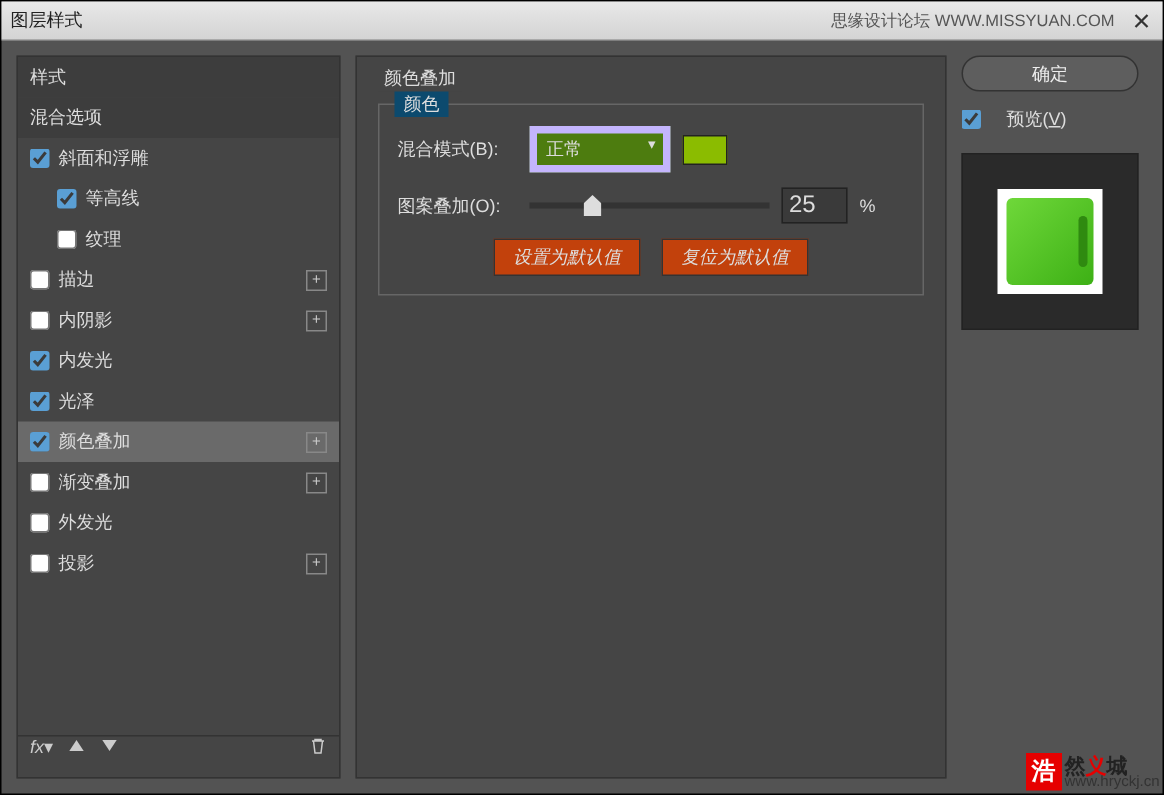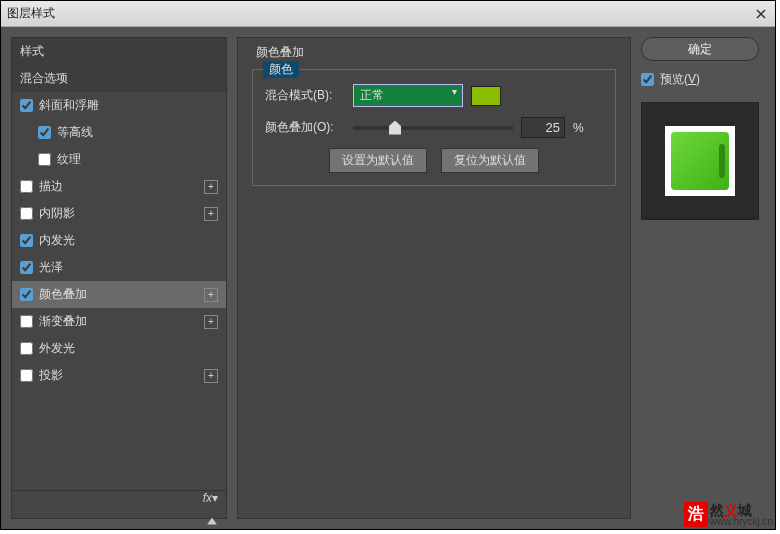--- a/index.html
+++ b/index.html
@@ -14,42 +14,42 @@
 .content { display: flex; height: calc(100% - 26px); padding: 10px; gap: 10px; }
 
 .left-panel { width: 216px; background: #454545; border: 1px solid #333; display: flex; flex-direction: column; }
 .styles-list { flex: 1; overflow: hidden; }
 .style-row { display: flex; align-items: center; padding: 5px 8px; font-size: 12px; color: #ddd; cursor: pointer; position: relative; }
 .style-row.selected { background: #6a6a6a; }
 .style-row.header-row { background: #3d3d3d; }
 .style-row input[type=checkbox] { margin-right: 6px; width: 13px; height: 13px; accent-color: #5a9fd4; }
 .style-row .sub { margin-left: 18px; }
 .style-row .plus { margin-left: auto; width: 14px; height: 14px; border: 1px solid #888; display: flex; align-items: center; justify-content: center; font-size: 10px; color: #ccc; }
-.left-footer { height: 28px; border-top: 1px solid #333; display: flex; align-items: flex-end; padding: 0 8px; gap: 10px; color: #ccc; font-size: 12px; flex-direction: column; }
+.left-footer { height: 28px; border-top: 1px solid #333; display: flex; align-items: flex-start; padding: 0 8px; gap: 10px; color: #ccc; font-size: 12px; }
 .left-footer .spacer { flex: 1; }
 .left-footer svg { width: 12px; height: 12px; }
 
 .mid-panel { flex: 1; background: #454545; border: 1px solid #333; padding: 10px 14px; color: #ddd; font-size: 12px; position: relative; }
 .group-title { position: relative; top: -4px; background: #454545; padding: 0 4px; display: inline-block; }
 .fieldset { border: 1px solid #666; margin-top: 4px; padding: 14px 12px 12px; position: relative; }
 .fieldset .legend { position: absolute; top: -9px; left: 10px; background: #0c4a6e; padding: 0 6px; font-size: 12px; }
 .form-row { display: flex; align-items: center; margin-bottom: 10px; gap: 8px; }
 .form-label { width: 80px; text-align: left; }
-.select { background: #15803d; border: 1px solid #c4b5fd; color: #ddd; font-size: 12px; padding: 2px 20px 2px 6px; width: 110px; position: relative; cursor: pointer; }
+.select { background: #4d7c0f; border: 5px solid #c4b5fd; color: #ddd; font-size: 12px; padding: 2px 20px 2px 6px; width: 94px; position: relative; cursor: pointer; }
 .select::after { content: "▾"; position: absolute; right: 5px; top: 1px; font-size: 10px; }
 .swatch { width: 30px; height: 20px; background: #8bbc00; border: 1px solid #222; cursor: pointer; }
 .slider-track { width: 160px; height: 4px; background: #333; position: relative; }
 .slider-thumb { position: absolute; top: -5px; width: 12px; height: 14px; background: #ddd; clip-path: polygon(50% 0, 100% 40%, 100% 100%, 0 100%, 0 40%); }
-.num-input { width: 44px; background: #3a3a3a; border: 1px solid #222; color: #ddd; font-size: 13px; padding: 2px 4px; text-align: right; }
+.num-input { width: 44px; background: #3a3a3a; border: 1px solid #222; color: #ddd; font-size: 16px; padding: 2px 4px; text-align: left; }
 .btn-row { display: flex; gap: 14px; justify-content: center; margin-top: 4px; }
-.ps-btn { background: #737373; border: 1px solid #333; color: #ddd; font-size: 12px; padding: 3px 12px; cursor: pointer; }
+.ps-btn { background: #c2410c; border: 1px solid #333; color: #ddd; font-size: 12px; padding: 3px 12px; cursor: pointer; font-style: italic; }
 
 .right-panel { width: 124px; display: flex; flex-direction: column; gap: 8px; align-items: flex-start; }
 .pill-btn { width: 118px; height: 24px; border-radius: 12px; background: #5e5e5e; border: 1px solid #333; color: #eee; font-size: 12px; cursor: pointer; display: flex; align-items: center; justify-content: center; }
-.preview-chk { display: flex; align-items: center; gap: 6px; font-size: 12px; color: #ddd; margin-top: 2px; }
+.preview-chk { display: flex; align-items: center; gap: 17px; font-size: 12px; color: #ddd; margin-top: 2px; }
 .preview-chk input { accent-color: #5a9fd4; }
 .preview-box { width: 118px; height: 118px; background: #2a2a2a; border: 1px solid #222; margin-top: 6px; display: flex; align-items: center; justify-content: center; }
 .preview-inner { width: 70px; height: 70px; background: #fff; display: flex; align-items: center; justify-content: center; }
 .preview-green { width: 58px; height: 58px; background: linear-gradient(135deg, #6fd83a, #3db015); border-radius: 4px; position: relative; }
 .preview-green::after { content: ""; position: absolute; right: 4px; top: 12px; width: 6px; height: 34px; background: #2f8a10; border-radius: 3px; }
 
 .watermark { position: absolute; right: 2px; bottom: 2px; display: flex; align-items: center; gap: 2px; }
 .wm-badge { background: #e60000; color: #fff; font-weight: bold; font-size: 16px; padding: 2px 4px; }
 .wm-text { display: flex; flex-direction: column; line-height: 1; }
 .wm-text .t1 { font-size: 14px; font-weight: bold; color: #222; }
@@ -58,20 +58,21 @@
 
 .u { text-decoration: underline; }
 </style>
 </head>
 <body>
 
 <div class="dialog">
   <div class="titlebar">
     <span class="titlebar-title">图层样式</span>
     <span class="titlebar-spacer"></span>
+    <span class="titlebar-right">思缘设计论坛  WWW.MISSYUAN.COM</span>
     <span class="titlebar-close">
       <svg viewBox="0 0 10 10">
           <path d="M1 1 L9 9 M9 1 L1 9" stroke="#333" stroke-width="1.5"></path>
         </svg>
     </span>
   </div>
 
   <div class="content">
 
     <div class="left-panel">
@@ -150,21 +151,21 @@
     <div class="mid-panel">
       <div class="group-title">颜色叠加</div>
       <div class="fieldset">
         <div class="legend">颜色</div>
         <div class="form-row">
           <span class="form-label"><span>混合模式(B):</span></span>
           <div class="select"><span>正常</span></div>
           <div class="swatch" style="background:#8bbc00"></div>
         </div>
         <div class="form-row">
-          <span class="form-label"><span>颜色叠加(O):</span></span>
+          <span class="form-label"><span>图案叠加(O):</span></span>
           <div class="slider-track">
             <div class="slider-thumb" style="left:36px"></div>
           </div>
           <input class="num-input" value="25" style="">
           <span>%</span>
         </div>
         <div class="btn-row">
           <button class="ps-btn">设置为默认值</button>
           <button class="ps-btn">复位为默认值</button>
         </div>

